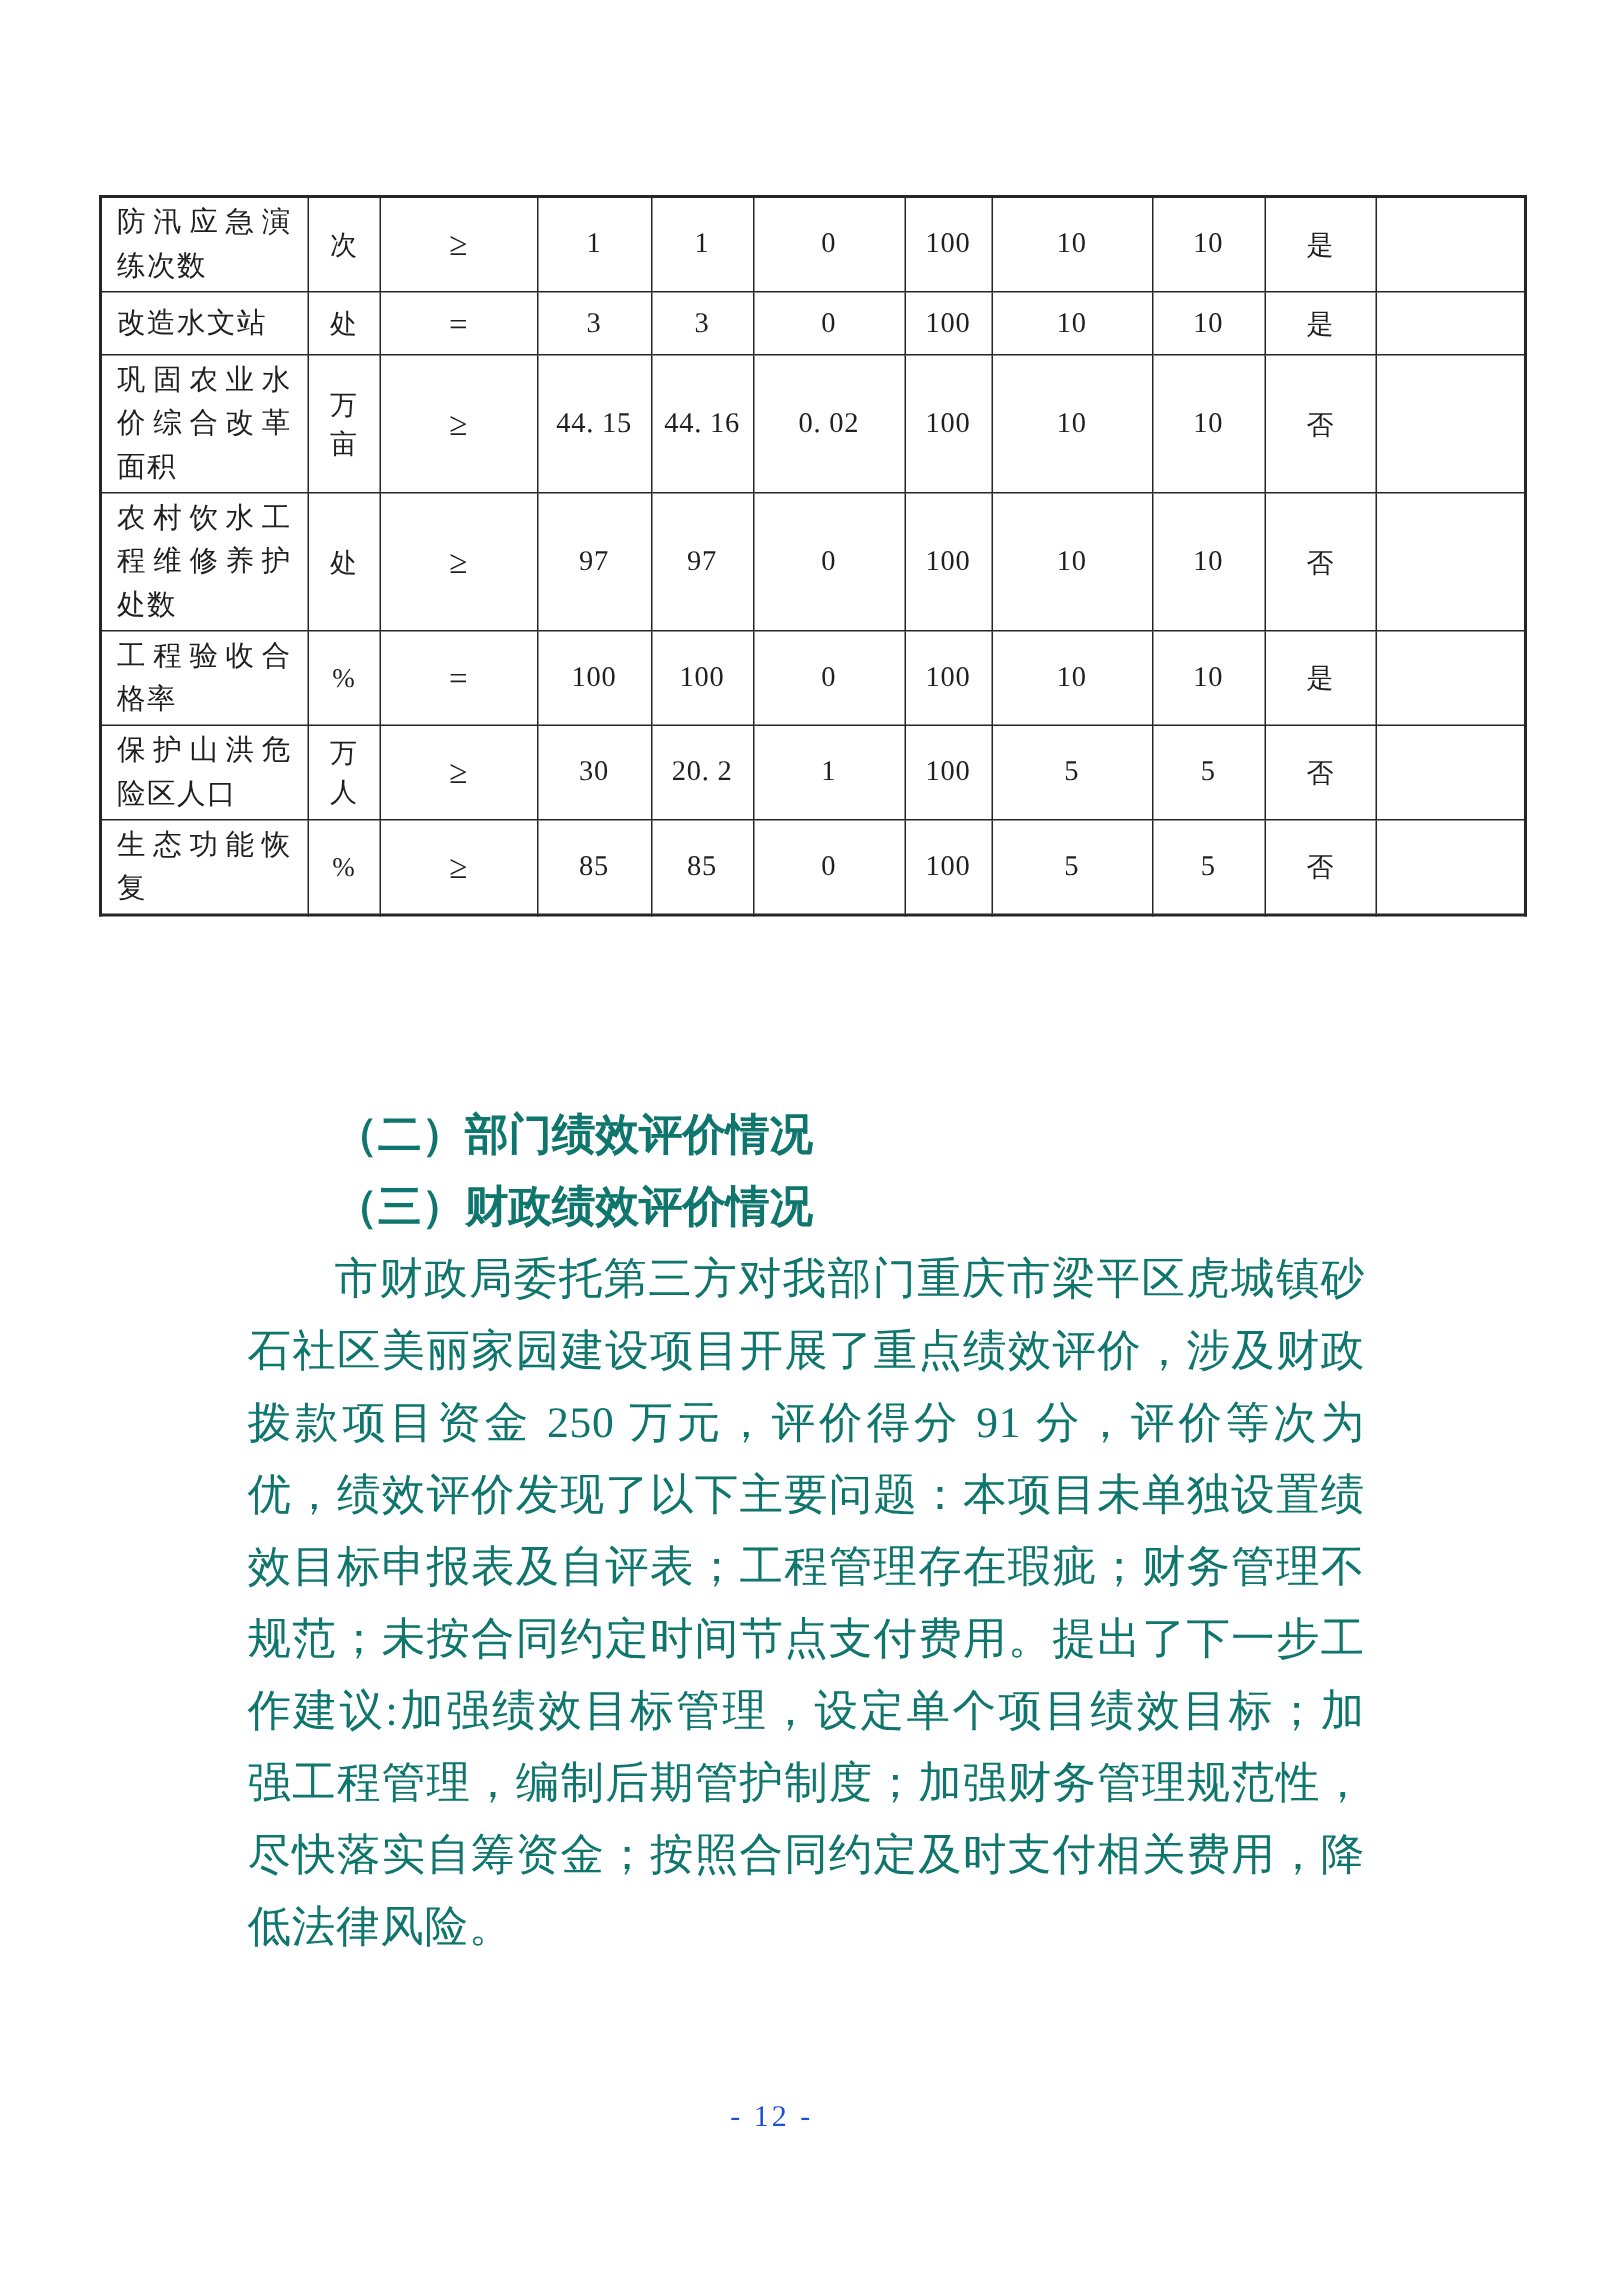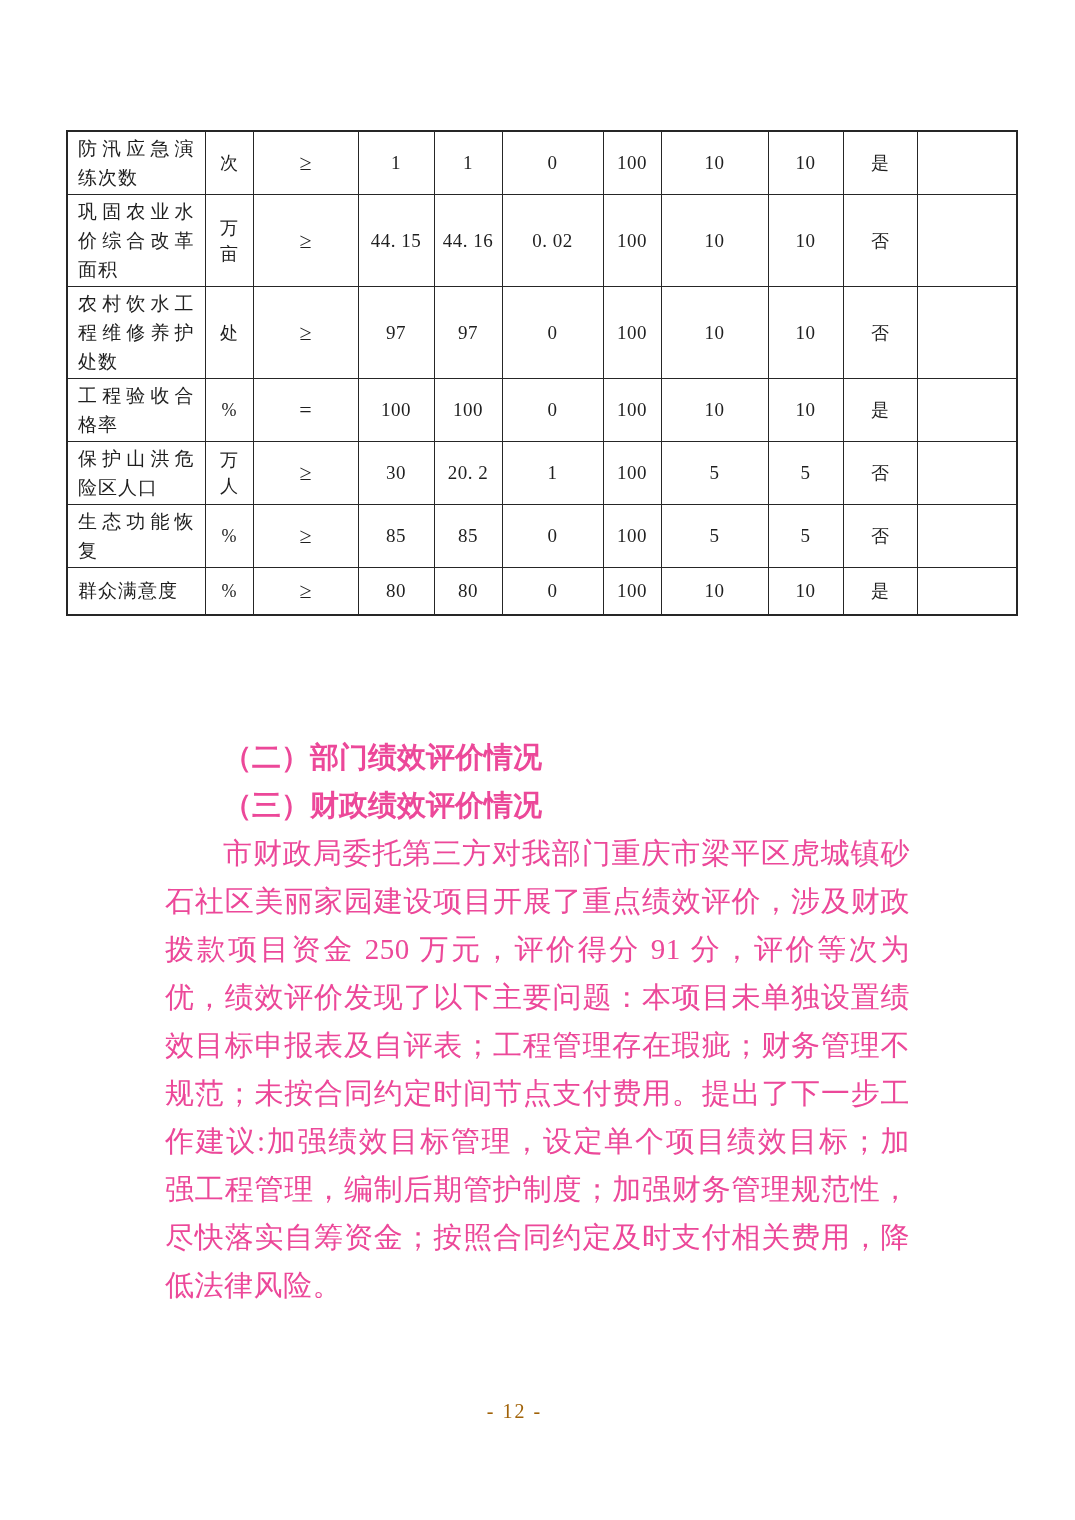--- a/index.html
+++ b/index.html
@@ -17,27 +17,27 @@
     color:#1f1f1f;
   }
   td.c-name { text-align:justify; text-justify:inter-character; padding:2px 10px; font-size:19px; line-height:29px; letter-spacing:1px; }
   td.c-unit { text-align:center; padding:0 7px; font-size:18px; line-height:26px; }
   td.c-op   { text-align:center; font-size:22px; }
   td.c-num  { text-align:center; font-size:19px; letter-spacing:0.5px; }
   td.c-flag { text-align:center; font-size:18px; }
   td.c-note { }
   .textblock {
     position:absolute; left:165px; top:733px; width:745px;
-    font-size:29px; line-height:48px; text-align:justify; letter-spacing:0.5px; color:#ec4899;
+    font-size:29px; line-height:48px; text-align:justify; letter-spacing:0.5px; color:#0f766e;
   }
   .textblock p { margin:0; text-indent:58px; }
   .textblock p.heading { font-weight:bold; letter-spacing:0; }
   .page-number {
     position:absolute; left:0; top:1396px; width:1029px; height:30px;
-    text-align:center; font-size:20px; line-height:30px; letter-spacing:2px; color:#a16207;
+    text-align:center; font-size:20px; line-height:30px; letter-spacing:2px; color:#1d4ed8;
   }
 </style>
 </head>
 <body>
 
 <div class="page">
 
   <table class="indicators">
     <colgroup>
       <col style="width:138px">
@@ -52,20 +52,33 @@
       <col style="width:74px">
         <col style="width:100px">
     </colgroup>
     <tbody id="table-body">
         <tr style="height: 58px;">
       <td class="c-name">防汛应急演练次数</td>
       <td class="c-unit">次</td>
       <td class="c-op">≥</td>
       <td class="c-num">1</td>
       <td class="c-num">1</td>
+      <td class="c-num">0</td>
+      <td class="c-num">100</td>
+      <td class="c-num">10</td>
+      <td class="c-num">10</td>
+      <td class="c-flag">是</td>
+      <td class="c-note"></td>
+    </tr>
+        <tr style="height: 42px;">
+      <td class="c-name">改造水文站</td>
+      <td class="c-unit">处</td>
+      <td class="c-op">=</td>
+      <td class="c-num">3</td>
+      <td class="c-num">3</td>
       <td class="c-num">0</td>
       <td class="c-num">100</td>
       <td class="c-num">10</td>
       <td class="c-num">10</td>
       <td class="c-flag">是</td>
       <td class="c-note"></td>
     </tr>
         <tr style="height: 87px; margin-left: 11px;">
       <td class="c-name">巩固农业水价综合改革面积</td>
       <td class="c-unit">万亩</td>
@@ -124,33 +137,20 @@
       <td class="c-op">≥</td>
       <td class="c-num">85</td>
       <td class="c-num">85</td>
       <td class="c-num">0</td>
       <td class="c-num">100</td>
       <td class="c-num">5</td>
       <td class="c-num">5</td>
       <td class="c-flag">否</td>
       <td class="c-note"></td>
     </tr>
-        <tr style="height: 47px;">
-      <td class="c-name">群众满意度</td>
-      <td class="c-unit">%</td>
-      <td class="c-op">≥</td>
-      <td class="c-num">80</td>
-      <td class="c-num">80</td>
-      <td class="c-num">0</td>
-      <td class="c-num">100</td>
-      <td class="c-num">10</td>
-      <td class="c-num">10</td>
-      <td class="c-flag">是</td>
-      <td class="c-note"></td>
-    </tr>
       </tbody>
   </table>
 
   <div class="textblock">
     <p class="heading">（二）部门绩效评价情况</p>
     <p class="heading">（三）财政绩效评价情况</p>
     <p>市财政局委托第三方对我部门重庆市梁平区虎城镇砂石社区美丽家园建设项目开展了重点绩效评价，涉及财政拨款项目资金 250 万元，评价得分 91 分，评价等次为优，绩效评价发现了以下主要问题：本项目未单独设置绩效目标申报表及自评表；工程管理存在瑕疵；财务管理不规范；未按合同约定时间节点支付费用。提出了下一步工作建议:加强绩效目标管理，设定单个项目绩效目标；加强工程管理，编制后期管护制度；加强财务管理规范性，尽快落实自筹资金；按照合同约定及时支付相关费用，降低法律风险。</p>
   </div>
 
   <div class="page-number">- 12 -</div>

